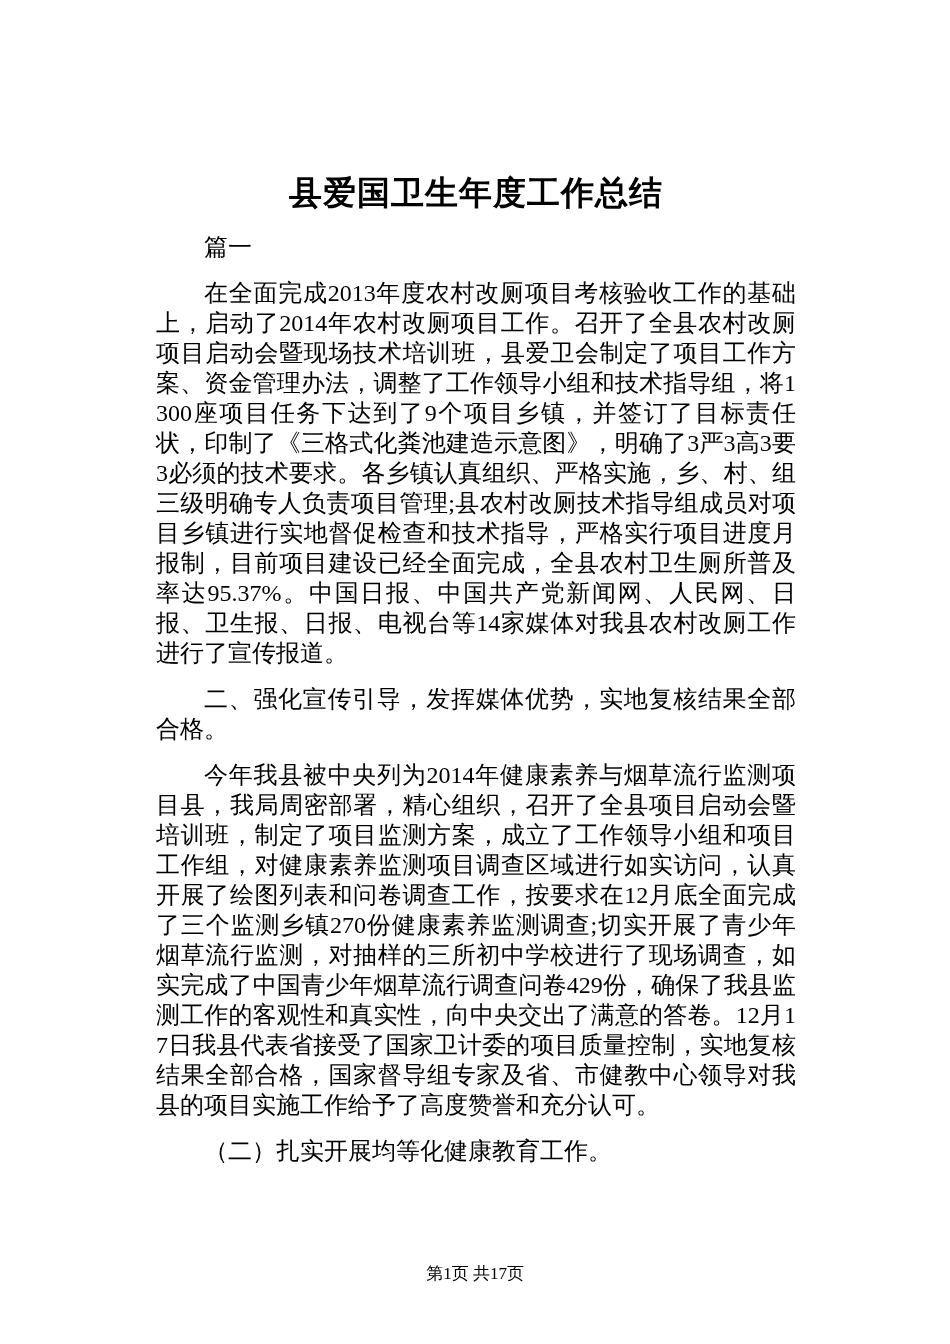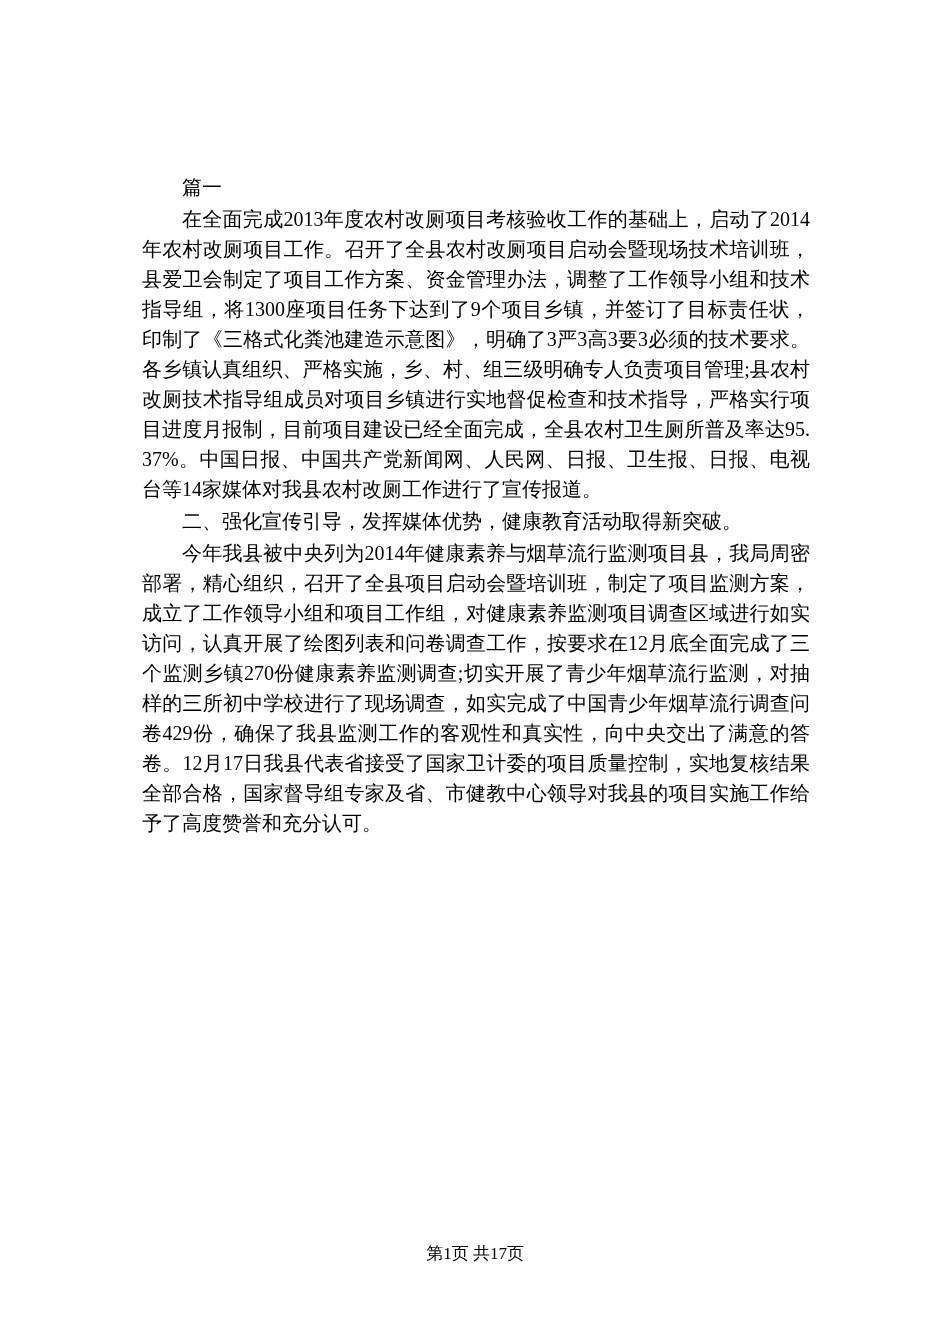--- a/index.html
+++ b/index.html
@@ -24,41 +24,43 @@
   }
   .title {
     font-size: 33px;
     font-weight: bold;
     text-align: center;
     margin: 0 0 14px 0;
     line-height: 46px;
     letter-spacing: 1px;
   }
   .para {
-    font-size: 20px;
+    font-size: 24px;
     line-height: 30px;
-    margin: 2px;
+    margin: 16px;
     text-indent: 2em;
     text-align: justify;
     text-justify: inter-ideograph;
     word-break: break-all;
   }
   .footer {
     position: absolute;
     left: 0;
     right: 0;
-    bottom: 80px;
+    bottom: 60px;
     text-align: center;
     font-size: 17px;
     line-height: 20px;
     color: #000000;
   }
 </style>
 </head>
 <body>
 
 <div class="page">
+  <h1 class="title">县爱国卫生年度工作总结</h1>
   <p class="para">篇一</p>
   <p class="para">在全面完成2013年度农村改厕项目考核验收工作的基础上，启动了2014年农村改厕项目工作。召开了全县农村改厕项目启动会暨现场技术培训班，县爱卫会制定了项目工作方案、资金管理办法，调整了工作领导小组和技术指导组，将1300座项目任务下达到了9个项目乡镇，并签订了目标责任状，印制了《三格式化粪池建造示意图》，明确了3严3高3要3必须的技术要求。各乡镇认真组织、严格实施，乡、村、组三级明确专人负责项目管理;县农村改厕技术指导组成员对项目乡镇进行实地督促检查和技术指导，严格实行项目进度月报制，目前项目建设已经全面完成，全县农村卫生厕所普及率达95.37%。中国日报、中国共产党新闻网、人民网、日报、卫生报、日报、电视台等14家媒体对我县农村改厕工作进行了宣传报道。</p>
-  <p class="para">二、强化宣传引导，发挥媒体优势，健康教育活动取得新突破。</p>
+  <p class="para">二、强化宣传引导，发挥媒体优势，实地复核结果全部合格。</p>
   <p class="para">今年我县被中央列为2014年健康素养与烟草流行监测项目县，我局周密部署，精心组织，召开了全县项目启动会暨培训班，制定了项目监测方案，成立了工作领导小组和项目工作组，对健康素养监测项目调查区域进行如实访问，认真开展了绘图列表和问卷调查工作，按要求在12月底全面完成了三个监测乡镇270份健康素养监测调查;切实开展了青少年烟草流行监测，对抽样的三所初中学校进行了现场调查，如实完成了中国青少年烟草流行调查问卷429份，确保了我县监测工作的客观性和真实性，向中央交出了满意的答卷。12月17日我县代表省接受了国家卫计委的项目质量控制，实地复核结果全部合格，国家督导组专家及省、市健教中心领导对我县的项目实施工作给予了高度赞誉和充分认可。</p>
+  <p class="para">（二）扎实开展均等化健康教育工作。</p>
   <div class="footer">第1页 共17页</div>
 </div>
 
 </body></html>

